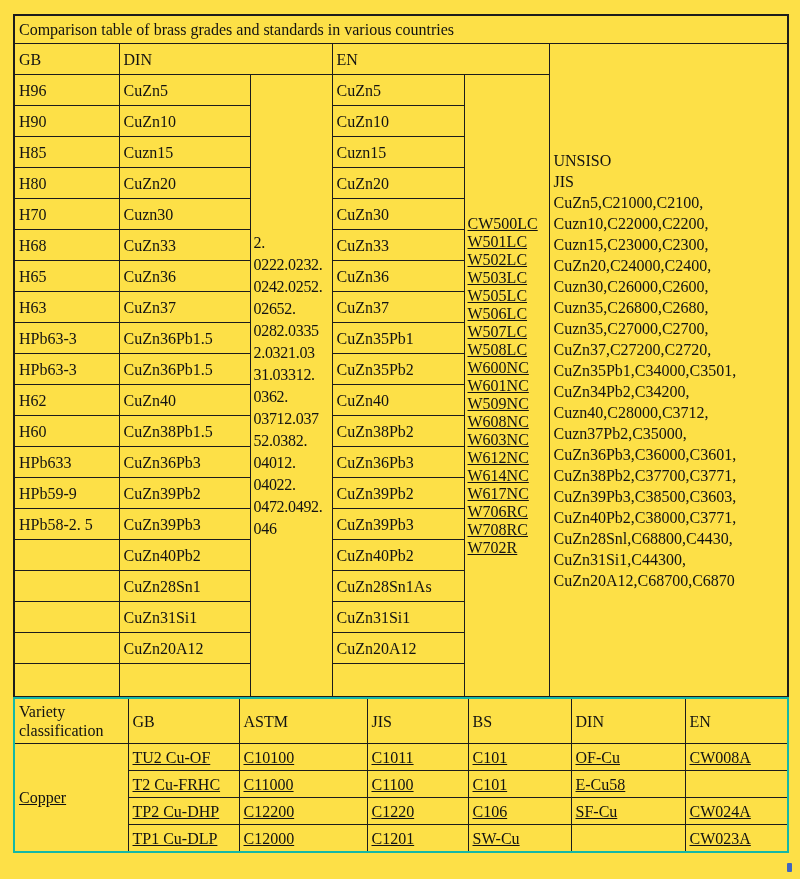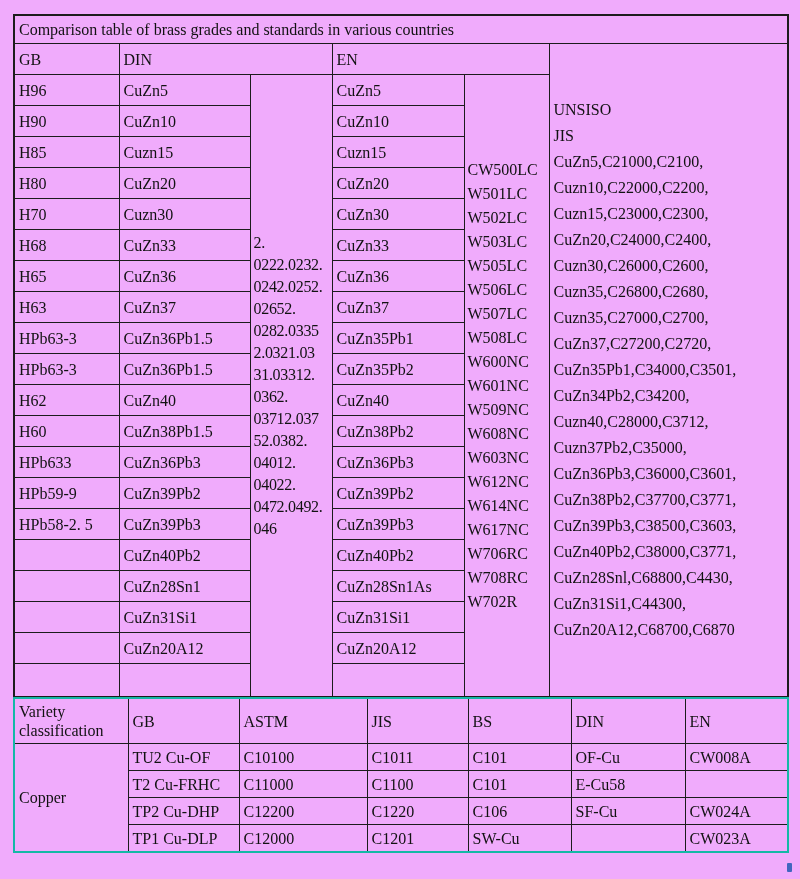--- a/index.html
+++ b/index.html
@@ -1,37 +1,37 @@
 <!DOCTYPE html>
 <html><head>
 <meta charset="utf-8">
 <style>
   html,body { margin:0; padding:0; background:#ffffff; }
   body { width:800px; height:879px; font-family:"Liberation Serif","DejaVu Serif",serif; color:#121212; }
-  .page { position:relative; width:800px; height:879px; background:#f0abfc; overflow:hidden; }
+  .page { position:relative; width:800px; height:879px; background:#fde047; overflow:hidden; }
 
   table { border-collapse:collapse; table-layout:fixed; }
   td { border:1px solid #1c1c1c; padding:0 3px 0 4px; font-size:16px; vertical-align:middle;
        overflow:hidden; line-height:19px; }
 
   .main-table  { position:absolute; left:13px; top:14px;  width:774px; border:2px solid #1c1c1c; }
   .copper-table{ position:absolute; left:13px; top:697px; width:774px; border:2px solid #14b8a6; }
 
   .title-row td { height:27px; }
   .head-row  td { height:30px; }
   .main-table tr.r  td { height:30px; }
   .main-table tr.r-last td { height:32px; }
 
   .pre { white-space:pre-line; }
   .din-numbers { line-height:22px; padding:0 1px 0 3px; letter-spacing:-0.3px; }
-  .cw-codes    { line-height:24px; padding:0 1px 0 3px; }
-  .uns-list    { line-height:26px;margin-left:8px; }
+  .cw-codes    { line-height:18px; padding:0 1px 0 3px;text-decoration:underline; }
+  .uns-list    { line-height:21px;margin-left:8px; }
 
   .copper-table tr.chead td { height:44px; }
-  .copper-table tr.crow  td { height:26px; }
+  .copper-table tr.crow  td { height:26px;text-decoration:underline; }
 
   .cursor-mark { position:absolute; left:787px; top:863px; width:5px; height:9px;
                  border-radius:1px; }
 </style>
 </head>
 <body>
 
 <div class="page">
 
   <table class="main-table">

